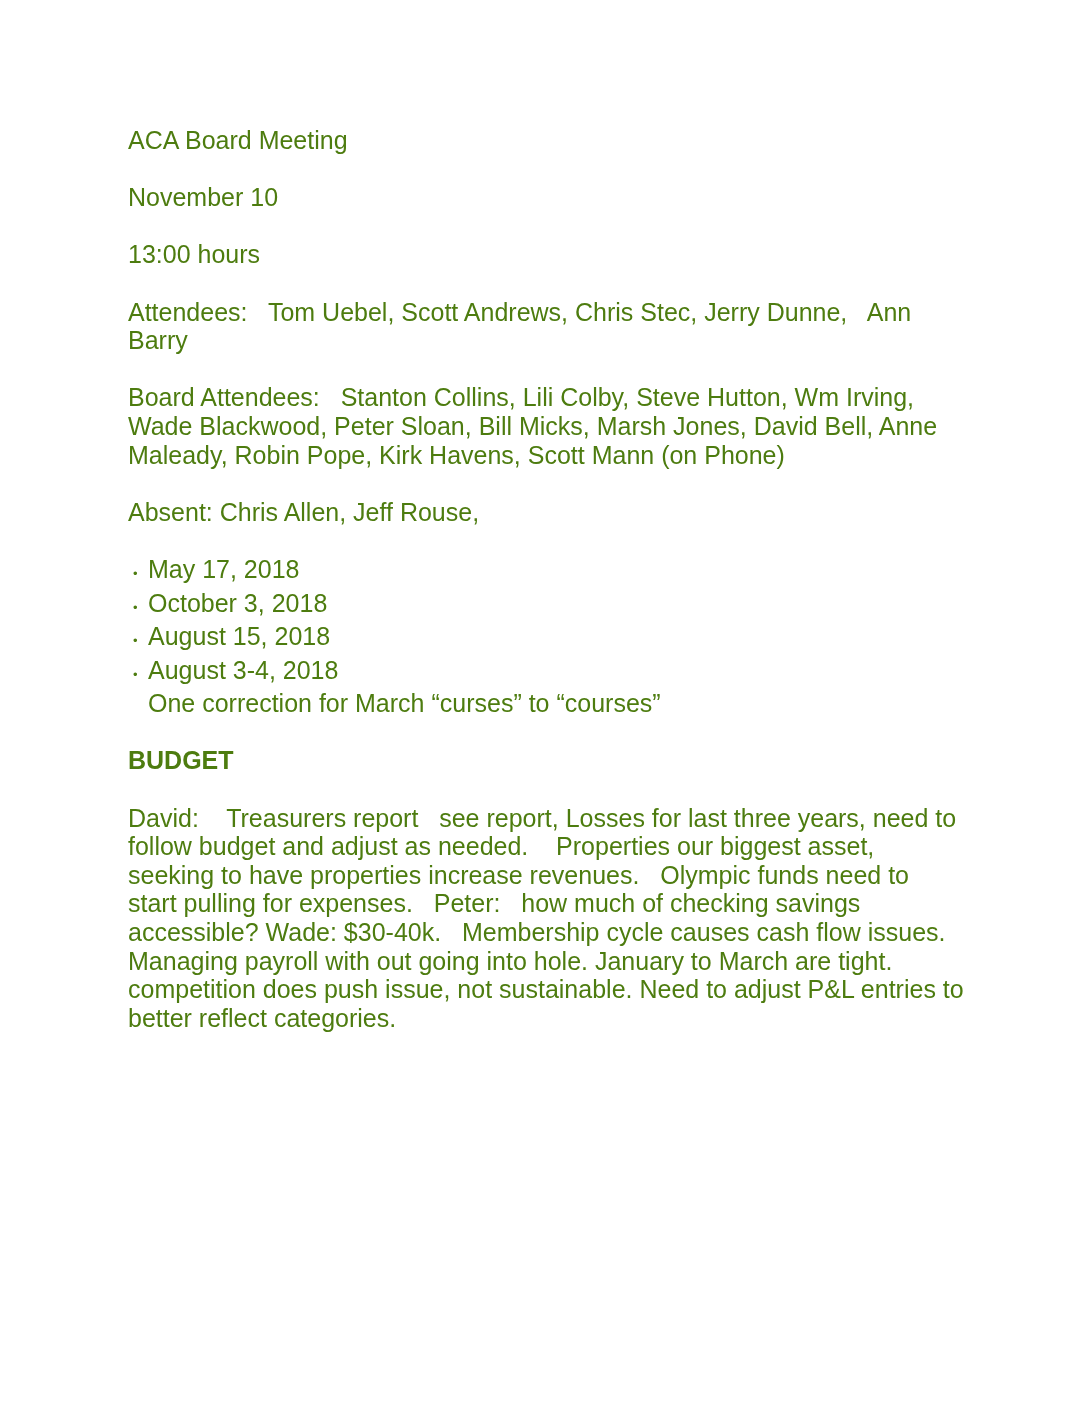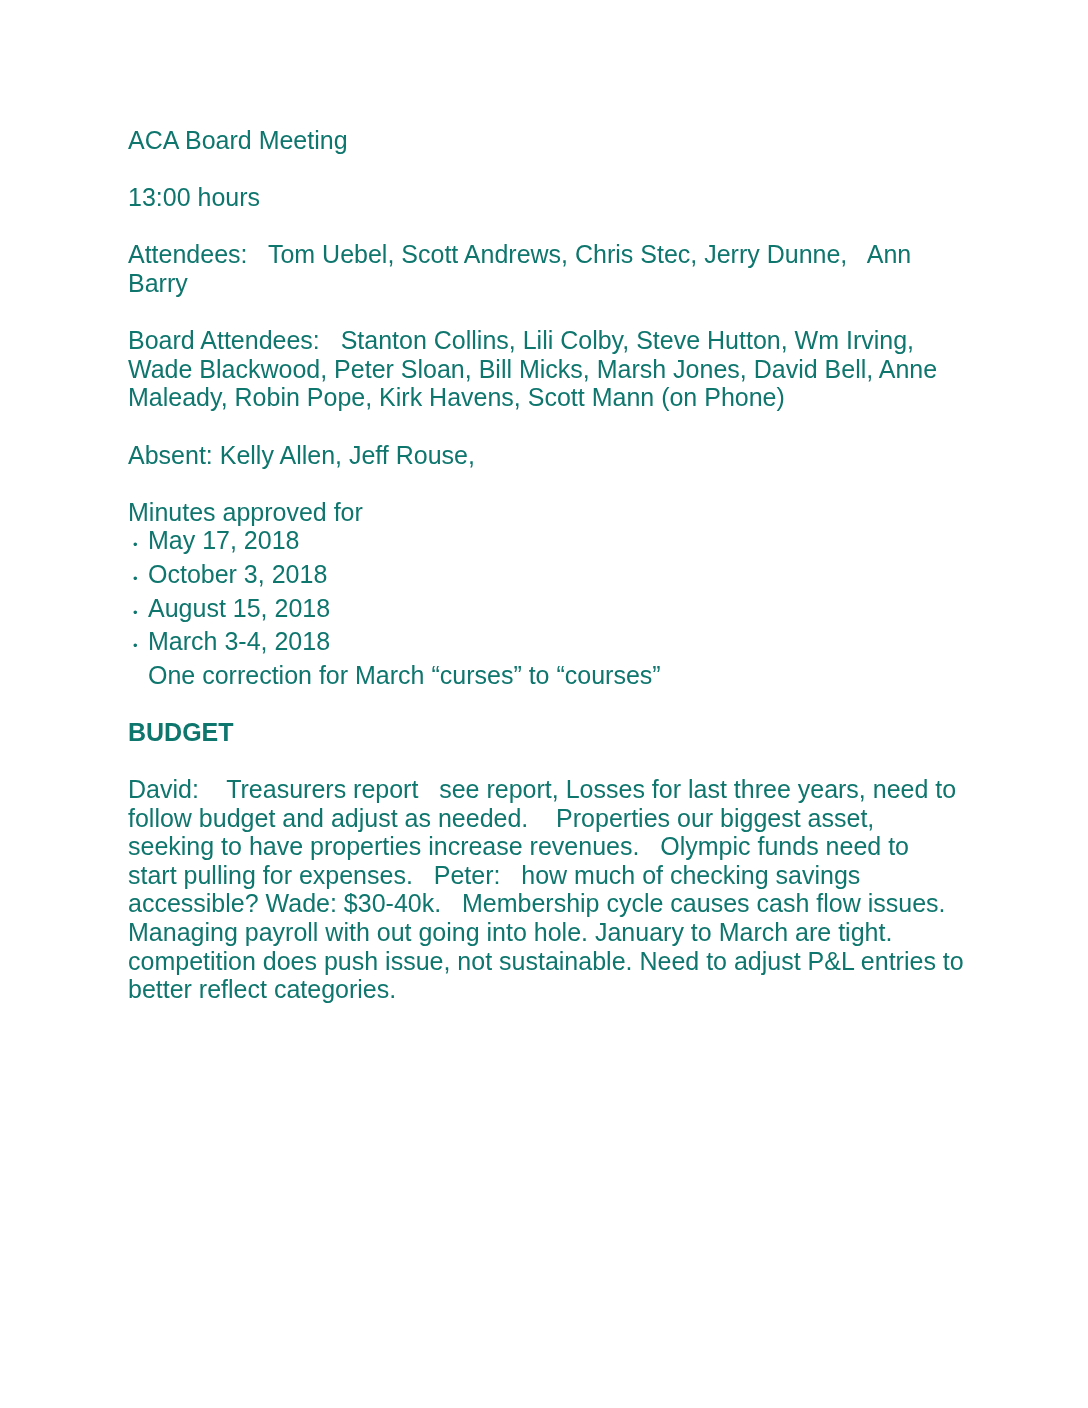--- a/index.html
+++ b/index.html
@@ -7,21 +7,21 @@
     padding: 0;
     background: #ffffff;
   }
   .page {
     position: relative;
     width: 1088px;
     height: 1408px;
     background: #ffffff;
     overflow: hidden;
     font-family: "Liberation Sans", sans-serif;
-    color: #0f766e;
+    color: #4d7c0f;
   }
   .content {
     position: absolute;
     left: 128px;
     top: 126px;
     width: 910px;
     font-size: 25px;
     line-height: 28.6px;
   }
   .para {
@@ -61,50 +61,50 @@
   }
 </style>
 </head>
 <body>
 
 <div class="page">
   <div class="content">
 
     <p class="para">ACA Board Meeting</p>
 
+    <p class="para">November 10</p>
 
     <p class="para">13:00 hours</p>
 
     <p class="para">Attendees:   Tom Uebel, Scott Andrews, Chris Stec, Jerry Dunne,   Ann
 Barry</p>
 
     <p class="para">Board Attendees:   Stanton Collins, Lili Colby, Steve Hutton, Wm Irving,
 Wade Blackwood, Peter Sloan, Bill Micks, Marsh Jones, David Bell, Anne
 Maleady, Robin Pope, Kirk Havens, Scott Mann (on Phone)</p>
 
-    <p class="para">Absent: Kelly Allen, Jeff Rouse,</p>
+    <p class="para">Absent: Chris Allen, Jeff Rouse,</p>
 
     <div class="minutes-block">
-      <p class="minutes-heading">Minutes approved for</p>
 
       <div class="bullet-row">
         <span class="bullet-marker">•</span>
         <span class="bullet-text">May 17, 2018</span>
       </div>
       <div class="bullet-row">
         <span class="bullet-marker">•</span>
         <span class="bullet-text">October 3, 2018</span>
       </div>
       <div class="bullet-row">
         <span class="bullet-marker">•</span>
         <span class="bullet-text">August 15, 2018</span>
       </div>
       <div class="bullet-row">
         <span class="bullet-marker">•</span>
-        <span class="bullet-text">March 3-4, 2018</span>
+        <span class="bullet-text">August 3-4, 2018</span>
       </div>
 
       <p class="minutes-note">One correction for March “curses” to “courses”</p>
     </div>
 
     <p class="para heading-bold">BUDGET</p>
 
     <p class="para">David:    Treasurers report   see report, Losses for last three years, need to
 follow budget and adjust as needed.    Properties our biggest asset,
 seeking to have properties increase revenues.   Olympic funds need to

